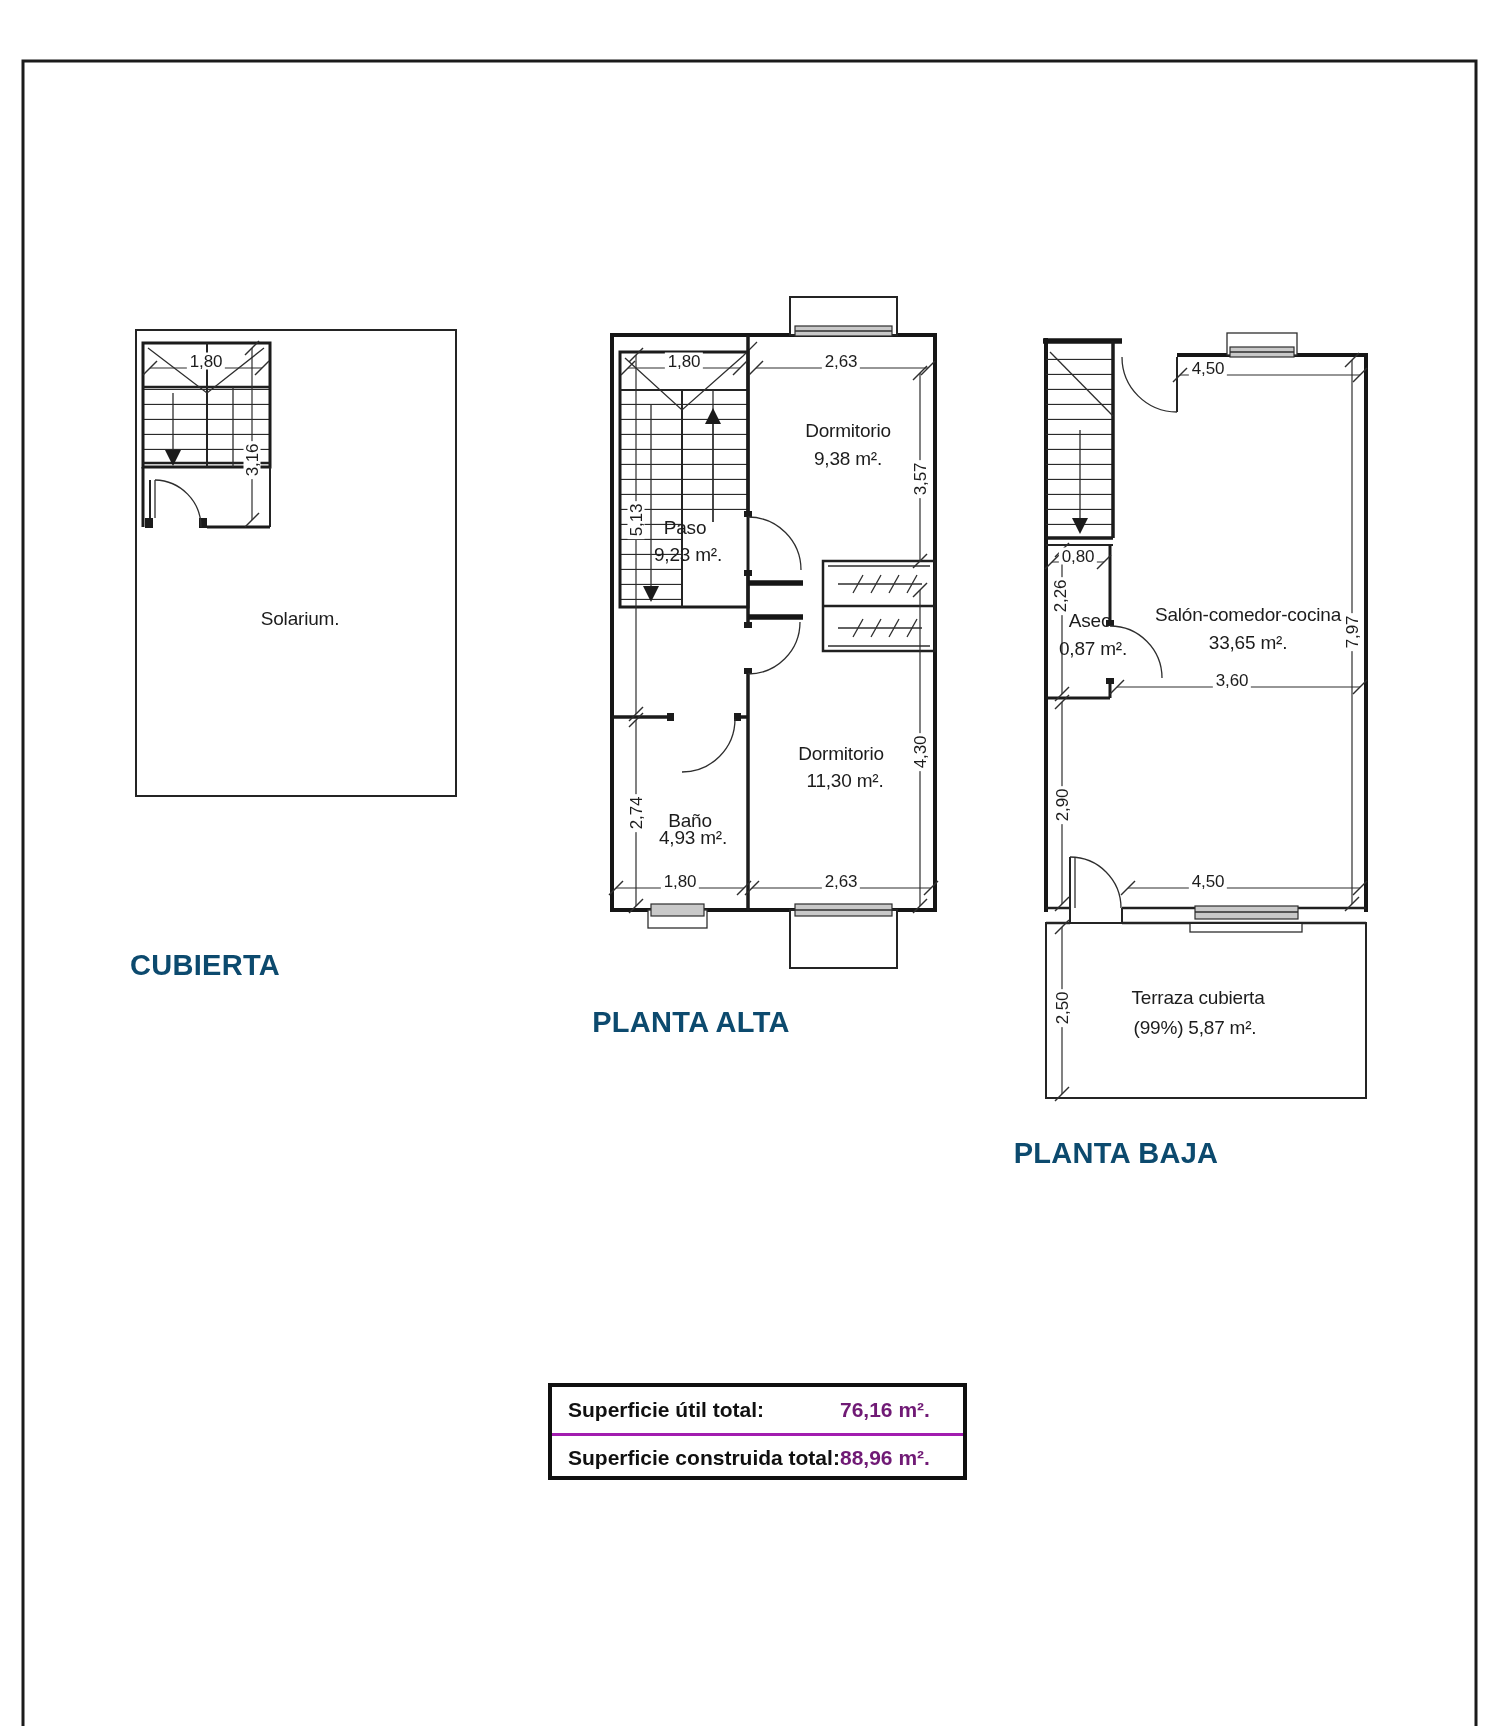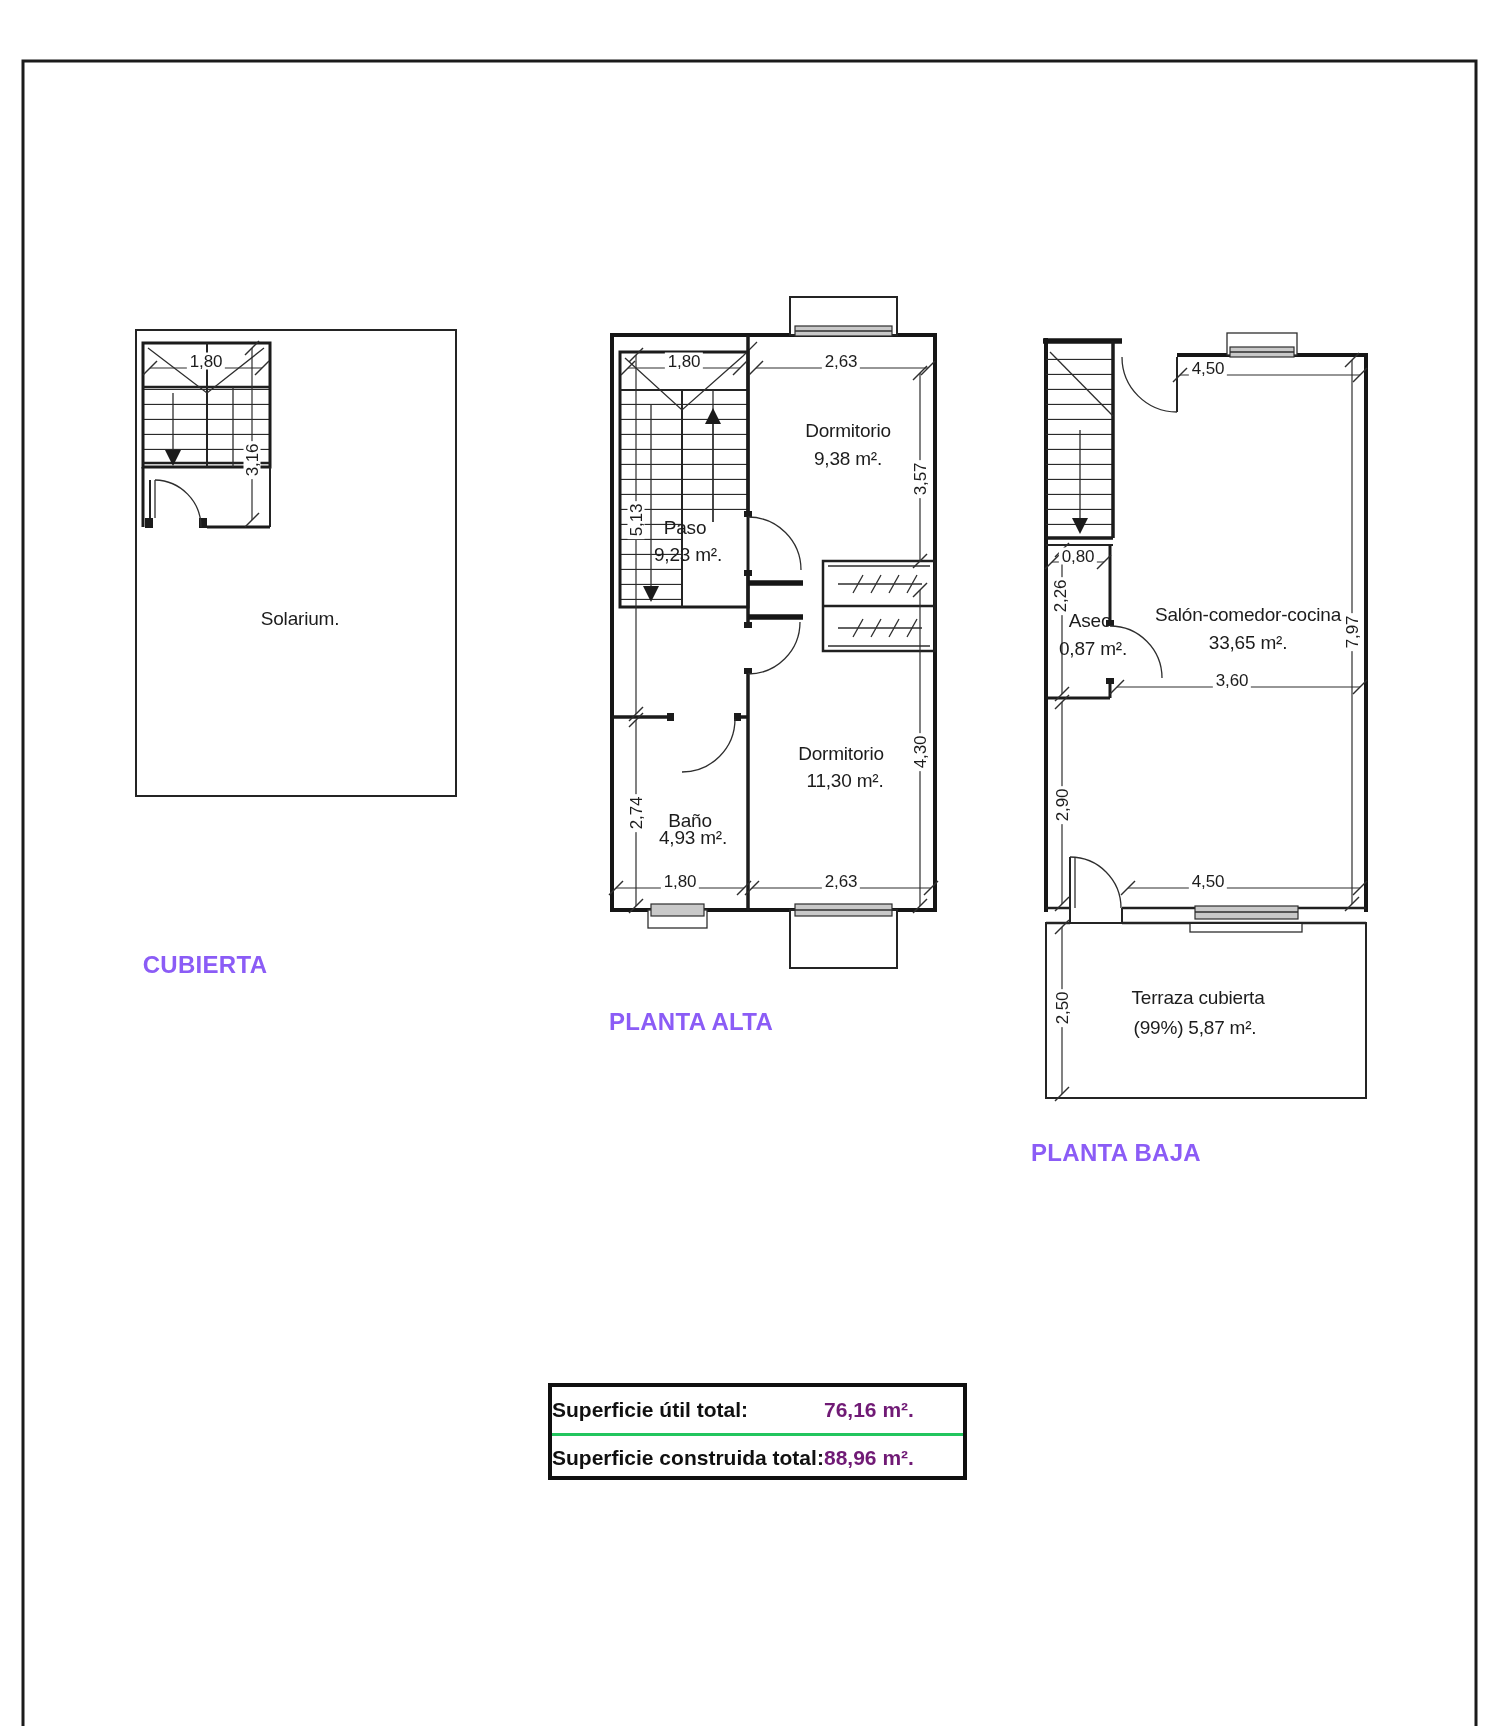--- a/index.html
+++ b/index.html
@@ -16,27 +16,27 @@
   .s55{stroke:#161616;stroke-width:5.5;fill:none}
   .diml{stroke:#2e2e2e;stroke-width:1.2;fill:none}
   .blk{fill:#1b1b1b;stroke:none}
   .wf{fill:#ffffff}
   .glass{fill:#c9c9c9;stroke:#2e2e2e;stroke-width:1.2}
   
   .lbl{position:absolute;transform:translate(-50%,-50%);white-space:nowrap;
        font-size:19px;letter-spacing:-0.2px;color:#1c1c1c;line-height:1;}
   .dim{font-size:17px;background:#ffffff;padding:0 3px;}
   .rot{transform:translate(-50%,-50%) rotate(-90deg);}
-  .title{font-size:24px;font-weight:bold;letter-spacing:0.3px;color:#8b5cf6;}
+  .title{font-size:29px;font-weight:bold;letter-spacing:0.3px;color:#0c4a6e;}
   
   .table{position:absolute;left:548px;top:1353px;width:419px;height:97px;
          border:4px solid #101010;box-sizing:border-box;background:#fff;}
   .trow{display:flex;align-items:center;height:46px;box-sizing:border-box;}
-  .trow.t2{border-top:3px solid #22c55e;height:47px;}
-  .tlabel{flex:0 0 272px;font-size:21px;font-weight:bold;color:#101010;white-space:nowrap;}
+  .trow.t2{border-top:3px solid #a21caf;height:47px;}
+  .tlabel{flex:0 0 272px;padding-left:16px;font-size:21px;font-weight:bold;color:#101010;white-space:nowrap;}
   .tvalue{flex:1;font-size:21px;font-weight:bold;color:#701a75;white-space:nowrap;}
 </style>
 </head>
 <body>
 
 <div id="sheet">
 
 <svg width="1500" height="1726" viewBox="0 0 1500 1726">
   <defs>
     <pattern id="treads" width="15" height="15" patternUnits="userSpaceOnUse">

